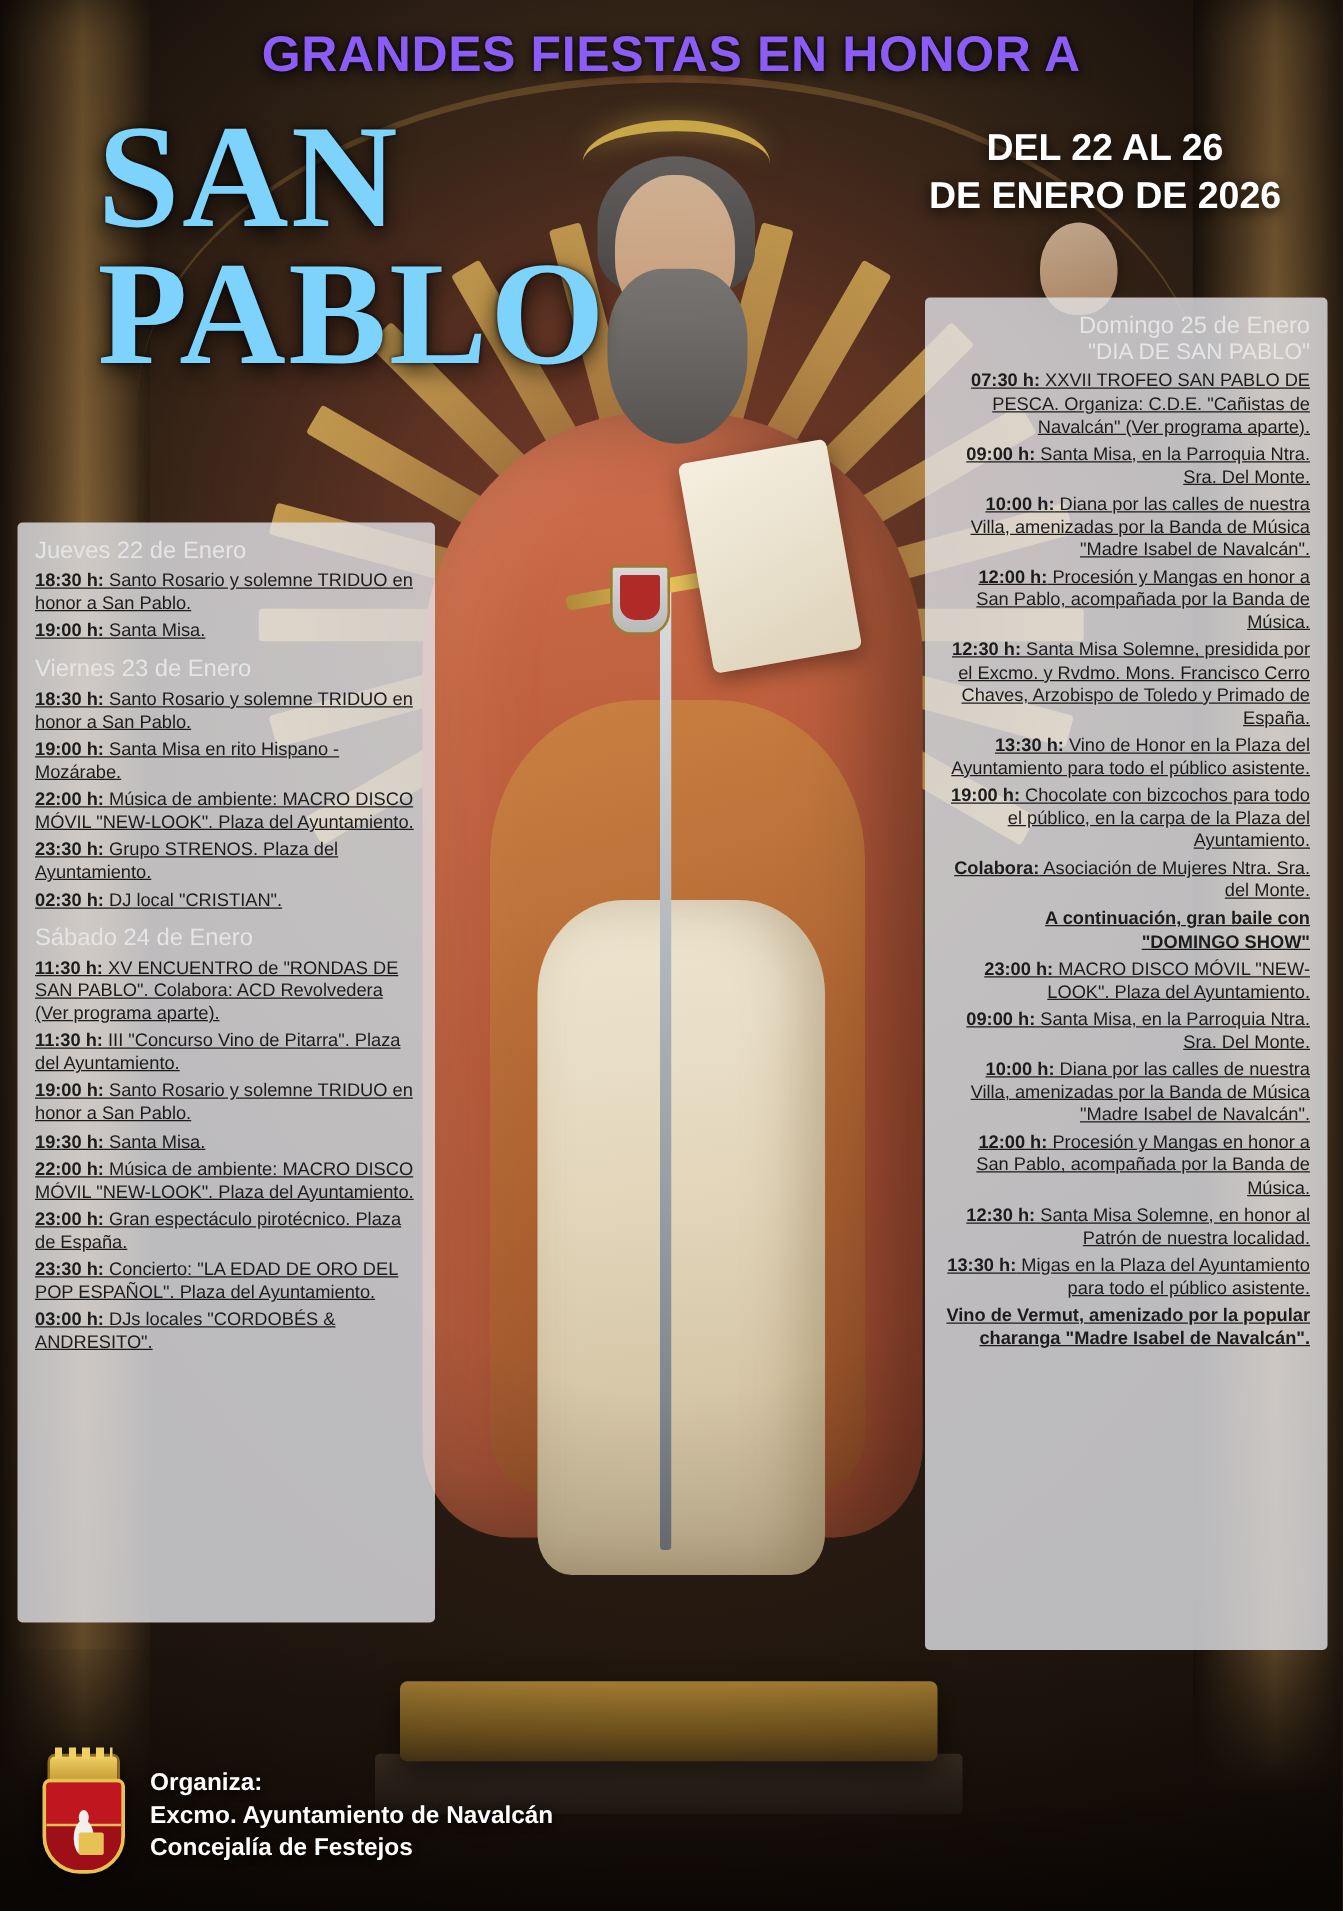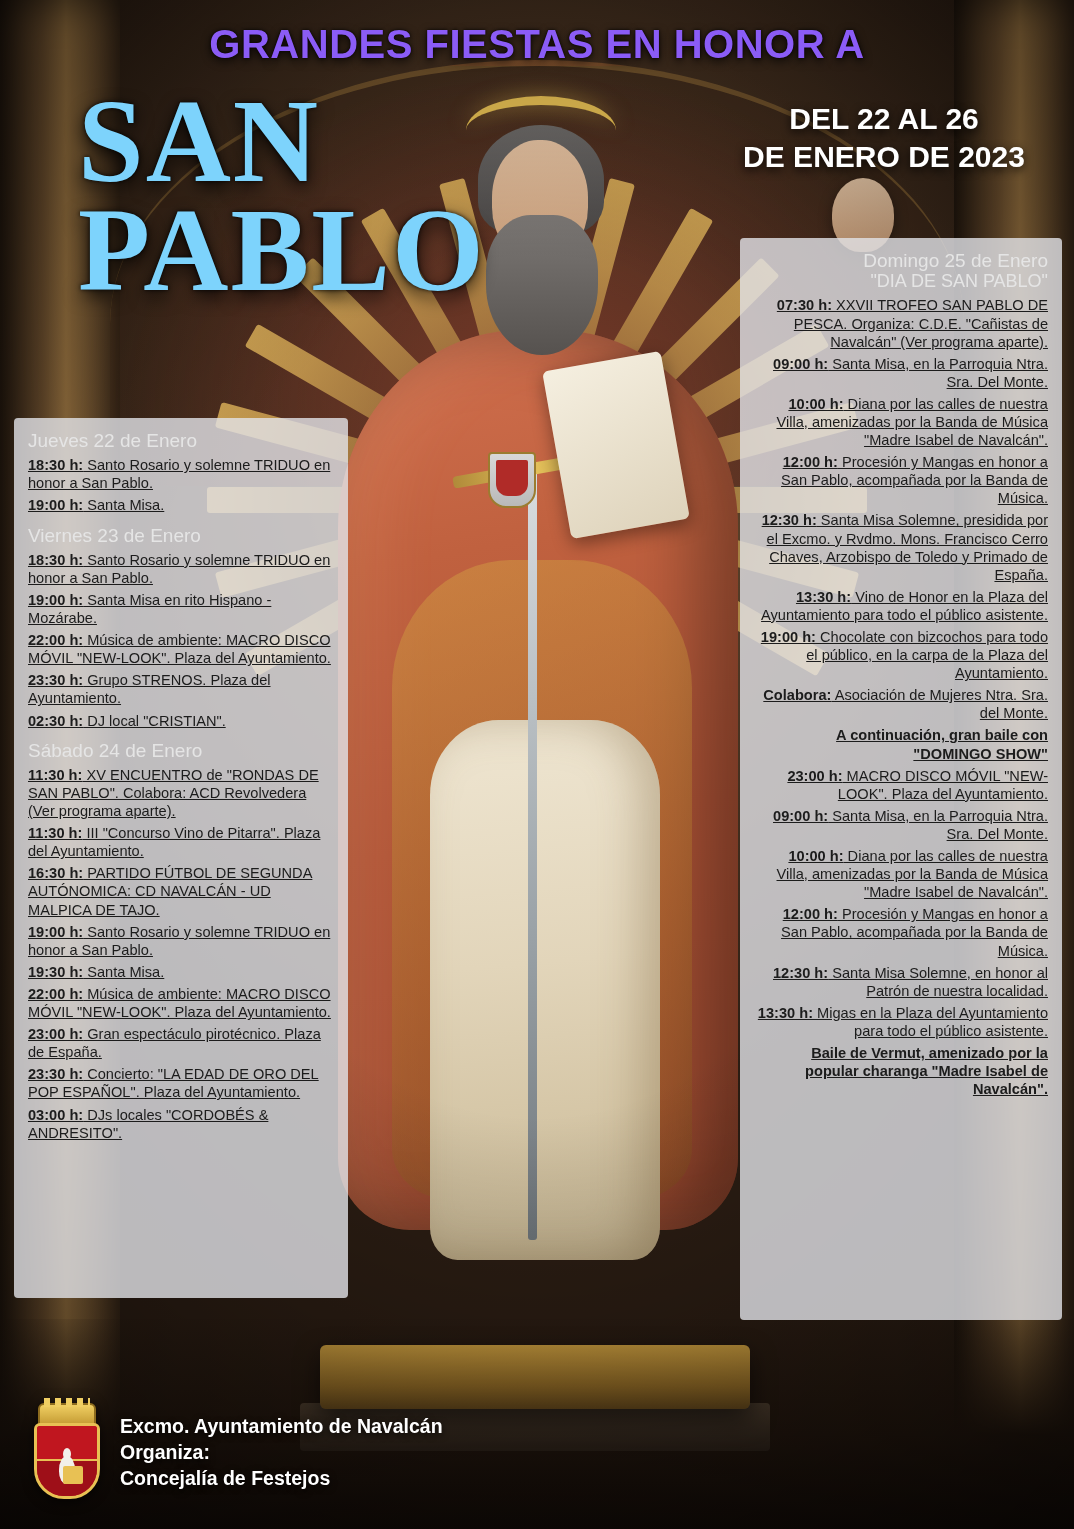--- a/index.html
+++ b/index.html
@@ -349,37 +349,36 @@
 
 <div class="header-title">GRANDES FIESTAS EN HONOR A</div>
 
 <div class="saint-name">
   <span class="l1">SAN</span>
   <span class="l2">PABLO</span>
 </div>
 
 <div class="dates">
   <div>DEL 22 AL 26</div>
-  <div>DE ENERO DE 2023</div>
+  <div>DE ENERO DE 2026</div>
 </div>
 
 <div class="panel left" id="panel-left">
     <div class="day-head"><span>Jueves 22 de Enero</span></div>
     <div class="ev"><b>18:30 h:</b><span class="plain"> Santo Rosario y solemne TRIDUO en honor a San Pablo.</span></div>
     <div class="ev"><b>19:00 h:</b><span class="plain"> Santa Misa.</span></div>
     <div class="day-head"><span>Viernes 23 de Enero</span></div>
     <div class="ev"><b>18:30 h:</b><span class="plain"> Santo Rosario y solemne TRIDUO en honor a San Pablo.</span></div>
     <div class="ev"><b>19:00 h:</b><span class="plain"> Santa Misa en rito Hispano - Mozárabe.</span></div>
     <div class="ev"><b>22:00 h:</b><span class="plain"> Música de ambiente: MACRO DISCO MÓVIL "NEW-LOOK". Plaza del Ayuntamiento.</span></div>
     <div class="ev"><b>23:30 h:</b><span class="plain"> Grupo STRENOS. Plaza del Ayuntamiento.</span></div>
     <div class="ev"><b>02:30 h:</b><span class="plain"> DJ local "CRISTIAN".</span></div>
     <div class="day-head"><span>Sábado 24 de Enero</span></div>
     <div class="ev"><b>11:30 h:</b><span class="plain"> XV ENCUENTRO de "RONDAS DE SAN PABLO". Colabora: ACD Revolvedera (Ver programa aparte).</span></div>
     <div class="ev"><b>11:30 h:</b><span class="plain"> III "Concurso Vino de Pitarra". Plaza del Ayuntamiento.</span></div>
-    <div class="ev"><b>16:30 h:</b><span class="plain"> PARTIDO  FÚTBOL DE SEGUNDA AUTÓNOMICA: CD NAVALCÁN - UD MALPICA DE TAJO.</span></div>
     <div class="ev"><b>19:00 h:</b><span class="plain"> Santo Rosario y solemne TRIDUO en honor a San Pablo.</span></div>
     <div class="ev"><b>19:30 h:</b><span class="plain"> Santa Misa.</span></div>
     <div class="ev"><b>22:00 h:</b><span class="plain"> Música de ambiente: MACRO DISCO MÓVIL "NEW-LOOK". Plaza del Ayuntamiento.</span></div>
     <div class="ev"><b>23:00 h:</b><span class="plain"> Gran espectáculo pirotécnico. Plaza de España.</span></div>
     <div class="ev"><b>23:30 h:</b><span class="plain"> Concierto: "LA EDAD DE ORO DEL POP ESPAÑOL". Plaza del Ayuntamiento.</span></div>
     <div class="ev"><b>03:00 h:</b><span class="plain"> DJs locales "CORDOBÉS &amp; ANDRESITO".</span></div>
   </div>
 
 <div class="panel right" id="panel-right">
     <div class="day-head"><span>Domingo 25 de Enero</span><span class="sub">"DIA DE SAN PABLO"</span></div>
@@ -391,31 +390,31 @@
     <div class="ev"><b>13:30 h:</b><span class="plain"> Vino de Honor en la Plaza del Ayuntamiento para todo el público asistente.</span></div>
     <div class="ev"><b>19:00 h:</b><span class="plain"> Chocolate con bizcochos para todo el público, en la carpa de la Plaza del Ayuntamiento.</span></div>
     <div class="ev"><b>Colabora:</b><span class="plain"> Asociación de Mujeres Ntra. Sra. del Monte.</span></div>
     <div class="ev"><b>A continuación, gran baile con "DOMINGO SHOW"</b></div>
     <div class="ev"><b>23:00 h:</b><span class="plain"> MACRO DISCO MÓVIL "NEW-LOOK". Plaza del Ayuntamiento.</span></div>
     <div class="ev"><b>09:00 h:</b><span class="plain"> Santa Misa, en la Parroquia Ntra. Sra. Del Monte.</span></div>
     <div class="ev"><b>10:00 h:</b><span class="plain"> Diana por las calles de nuestra Villa, amenizadas por la Banda de Música "Madre Isabel de Navalcán".</span></div>
     <div class="ev"><b>12:00 h:</b><span class="plain"> Procesión y Mangas en honor a San Pablo, acompañada por la Banda de Música.</span></div>
     <div class="ev"><b>12:30 h:</b><span class="plain"> Santa Misa Solemne, en honor al Patrón de nuestra localidad.</span></div>
     <div class="ev"><b>13:30 h:</b><span class="plain"> Migas en la Plaza del Ayuntamiento para todo el público asistente.</span></div>
-    <div class="ev"><b>Baile de Vermut, amenizado por la popular charanga "Madre Isabel de Navalcán".</b></div>
+    <div class="ev"><b>Vino de Vermut, amenizado por la popular charanga "Madre Isabel de Navalcán".</b></div>
   </div>
 
 <div class="footer">
   <div class="crest">
     <div class="crown"></div>
     <div class="shield-body">
       <div class="half-top"></div>
       <div class="half-bot"></div>
       <div class="bird"></div>
       <div class="tower"></div>
     </div>
   </div>
   <div class="organiza">
+    <div>Organiza:</div>
     <div>Excmo. Ayuntamiento de Navalcán</div>
-    <div>Organiza:</div>
     <div>Concejalía de Festejos</div>
   </div>
 </div>
 
 </body></html>

